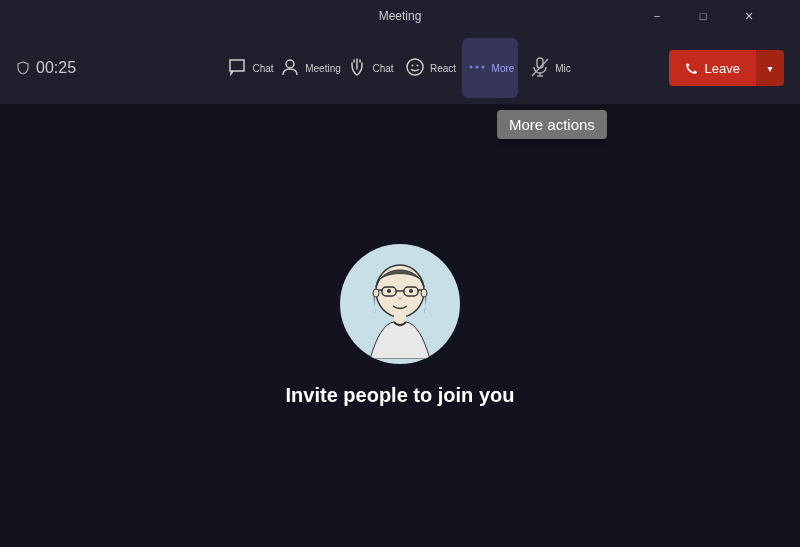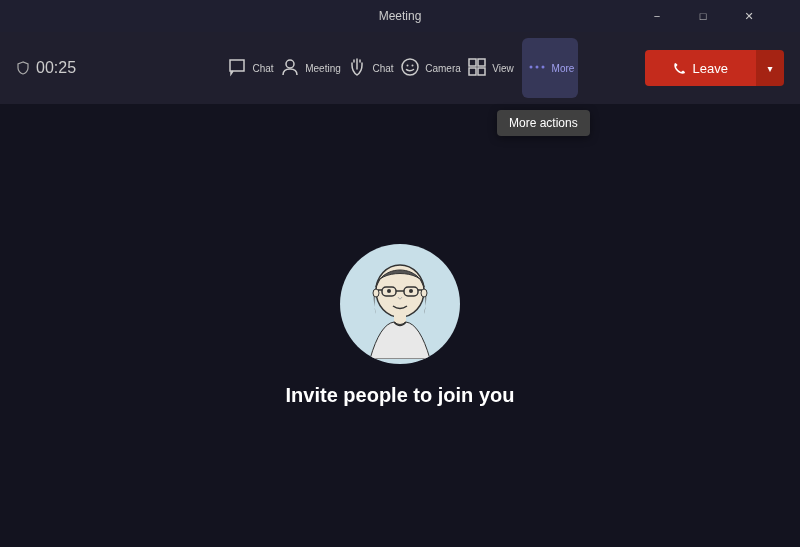--- a/index.html
+++ b/index.html
@@ -109,21 +109,21 @@
       margin-left: auto;
     }
 
     .leave-btn {
       display: flex;
       align-items: center;
       background: #c42b1c;
       color: white;
       border: none;
       border-radius: 4px 0 0 4px;
-      padding: 0 28px;
+      padding: 0 16px;
       height: 36px;
       font-size: 13px;
       cursor: pointer;
       gap: 6px;
     }
     .leave-chevron {
       background: #a52313;
       color: white;
       border: none;
       border-radius: 0 4px 4px 0;
@@ -134,23 +134,23 @@
       justify-content: center;
       cursor: pointer;
       font-size: 10px;
     }
 
     
     .tooltip {
       position: absolute;
       top: 78px;
       left: 497px;
-      background: #404040;
+      background: #737373;
       color: #fff;
-      font-size: 12px;
+      font-size: 15px;
       padding: 6px 12px;
       border-radius: 4px;
       white-space: nowrap;
       z-index: 100;
       box-shadow: 0 2px 8px rgba(0,0,0,0.4);
     }
 
     
     .main-content {
       height: calc(547px - 32px - 72px);
@@ -234,47 +234,48 @@
 
     <button class="tool-btn">
       <span class="tool-icon">
         <svg width="22" height="22" viewBox="0 0 22 22" fill="none">
           <circle cx="11" cy="11" r="8" stroke="#ccc" stroke-width="1.5" fill="none"></circle>
           <path d="M7.5 13.5c1 1.5 5 1.5 7 0" stroke="#ccc" stroke-width="1.5" fill="none" stroke-linecap="round"></path>
           <circle cx="8.5" cy="9.5" r="1" fill="#ccc"></circle>
           <circle cx="13.5" cy="9.5" r="1" fill="#ccc"></circle>
         </svg>
       </span>
-      <span class="tool-label">Camera</span>
-    </button>
-
-    <button class="tool-btn">
-      <span class="tool-icon">
-        <svg width="22" height="22" viewBox="0 0 22 22" fill="none">
-          <rect x="3" y="3" width="7" height="7" stroke="#ccc" stroke-width="1.5" fill="none"></rect>
-          <rect x="12" y="3" width="7" height="7" stroke="#ccc" stroke-width="1.5" fill="none"></rect>
-          <rect x="3" y="12" width="7" height="7" stroke="#ccc" stroke-width="1.5" fill="none"></rect>
-          <rect x="12" y="12" width="7" height="7" stroke="#ccc" stroke-width="1.5" fill="none"></rect>
-        </svg>
-      </span>
-      <span class="tool-label">View</span>
-    </button>
+      <span class="tool-label">React</span>
+    </button>
+
 
     <button class="tool-btn active" style="position:relative;">
       <span class="tool-icon">
         <svg width="22" height="22" viewBox="0 0 22 22" fill="none">
           <circle cx="5" cy="11" r="1.5" fill="#7c7cdb"></circle>
           <circle cx="11" cy="11" r="1.5" fill="#7c7cdb"></circle>
           <circle cx="17" cy="11" r="1.5" fill="#7c7cdb"></circle>
         </svg>
       </span>
       <span class="tool-label" style="color:#a0a0f0;">More</span>
     </button>
 
 
+    <button class="tool-btn">
+      <span class="tool-icon" style="position:relative;">
+        <svg width="22" height="22" viewBox="0 0 22 22" fill="none">
+          <rect x="8" y="2" width="6" height="10" rx="3" stroke="#aaa" stroke-width="1.5" fill="none"></rect>
+          <path d="M5 11c0 3.3 2.7 6 6 6s6-2.7 6-6" stroke="#aaa" stroke-width="1.5" fill="none"></path>
+          <line x1="11" y1="17" x2="11" y2="20" stroke="#aaa" stroke-width="1.5"></line>
+          <line x1="8" y1="20" x2="14" y2="20" stroke="#aaa" stroke-width="1.5"></line>
+          <line x1="3" y1="20" x2="19" y2="3" stroke="#aaa" stroke-width="1.5"></line>
+        </svg>
+      </span>
+      <span class="tool-label">Mic</span>
+    </button>
 
   </div>
 
   <div class="toolbar-right">
     <div style="display:flex; align-items:center;">
       <button class="leave-btn">
         <svg width="14" height="14" viewBox="0 0 14 14" fill="none">
           <path d="M2 2c1 0 2 1 2.5 2L3 6c1 2 3 4 5 5l2-1.5c1 .5 2 1.5 2 2.5-2 1.5-5.5.5-8-2S.5 4 2 2z" fill="white"></path>
         </svg>
         <span>Leave</span>

